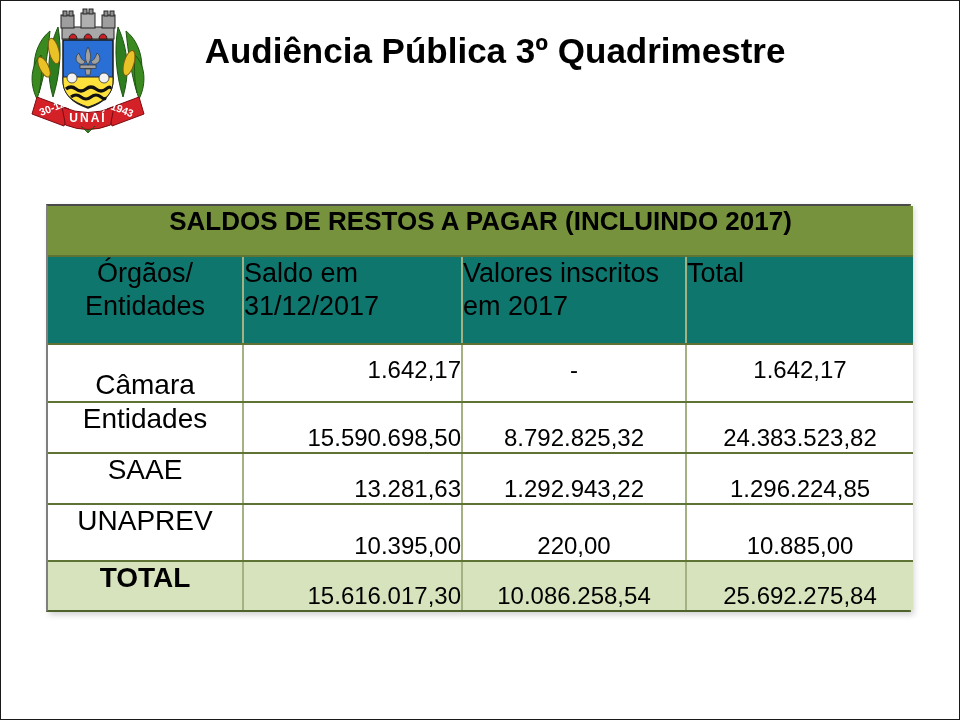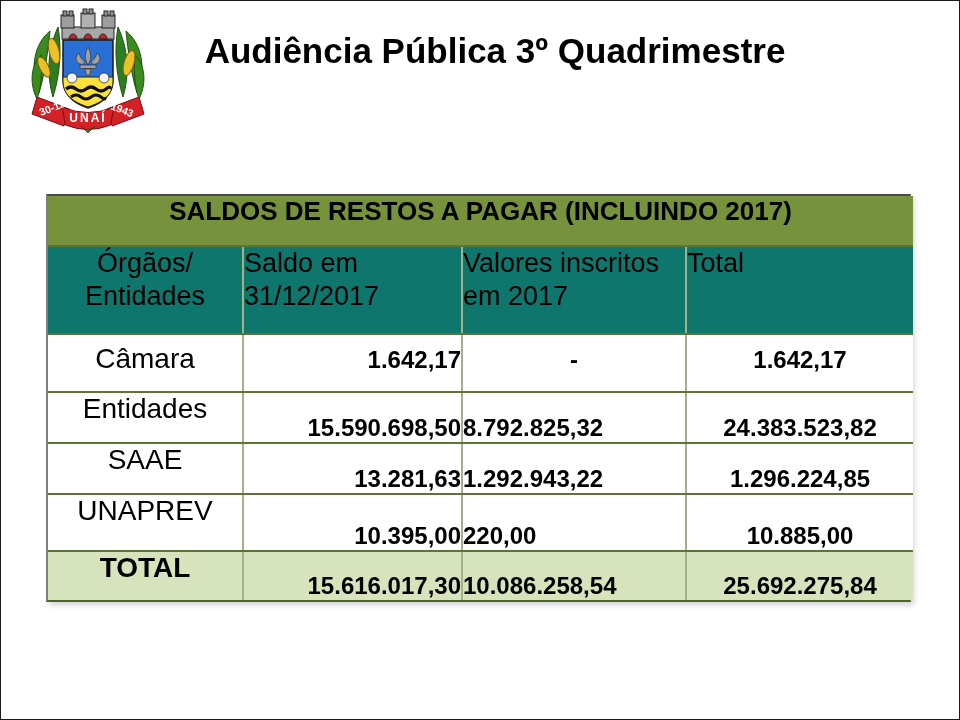--- a/index.html
+++ b/index.html
@@ -16,21 +16,21 @@
   
   .titles{position:absolute;left:30px;right:0;top:0;text-align:center;}
   .title-1{margin:30px 0 0 0;font-size:35px;font-weight:bold;letter-spacing:0px;}
   .title-2{margin:27px 0 0 0;font-size:30px;font-weight:bold;}
 
   
   .logo{position:absolute;left:16px;top:4px;width:142px;height:134px;}
 
   
   .table-wrap{
-    position:absolute;left:45px;top:193px;width:865px;
+    position:absolute;left:45px;top:203px;width:865px;
     border-style:solid;border-width:2px;
     border-top-color:#4a4a4a;border-left-color:#7f7f7f;
     border-right-color:#6b7f46;border-bottom-color:#4e622b;
     box-shadow:3px 3px 6px rgba(0,0,0,0.18);
     box-sizing:border-box;
   }
   table.rp{border-collapse:collapse;table-layout:fixed;width:100%;}
   table.rp td{
     border:2px solid #A3B183;
     border-top-color:#5E7334;border-bottom-color:#5E7334;
@@ -61,29 +61,29 @@
   .row-data{height:51px;}
   .row-camara{height:58px;}
   .row-unaprev{height:57px;margin-top:12px;}
   .row-total{height:49px;}
   .row-total td{background:#D6E3BC;}
 
   td.cell-entity{
     text-align:center;vertical-align:top;
     font-size:28px;padding-top:4px;padding-left:20px;
   }
-  .row-camara td.cell-entity{padding-top:8px;}
+  .row-camara td.cell-entity{padding-top:24px;}
   .row-total td.cell-entity{font-weight:bold;}
 
   td.cell-val{
-    font-weight:bold;font-size:24px;
+    font-weight:normal;font-size:24px;
     vertical-align:bottom;padding-bottom:3px;
   }
   td.val-saldo{text-align:right;padding-right:32px;}
-  td.val-inscritos{text-align:left;padding-right:36px;}
+  td.val-inscritos{text-align:center;padding-right:36px;}
   td.val-total{text-align:center;}
   .row-camara td.cell-val{vertical-align:top;padding-top:11px;}
   .row-camara td.val-dash{text-align:center;padding-right:0;}
 </style>
 </head>
 <body>
 
 <div class="slide">
 
   <div class="logo">

